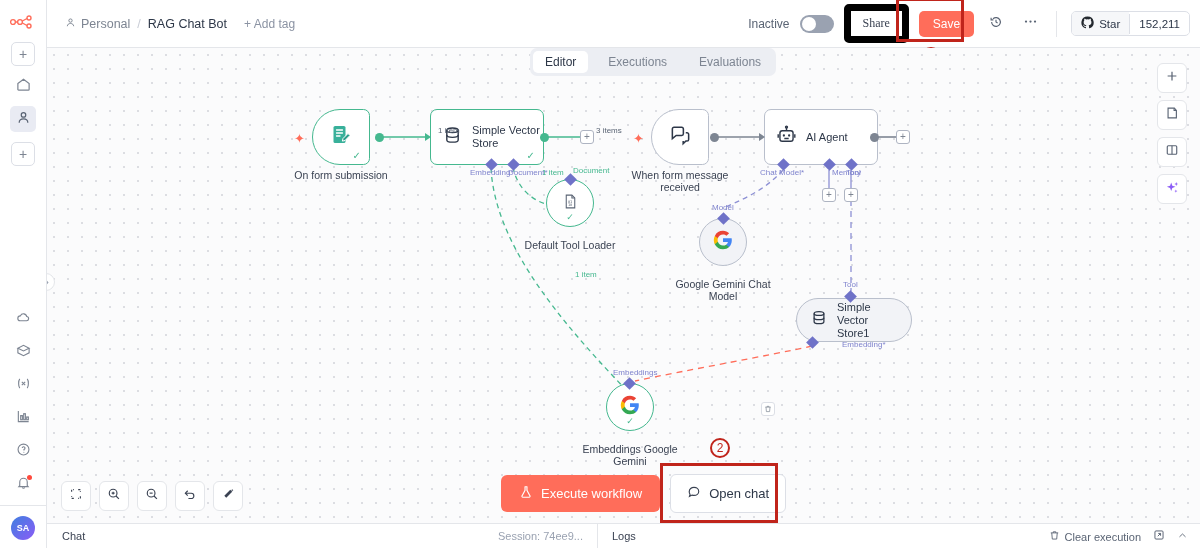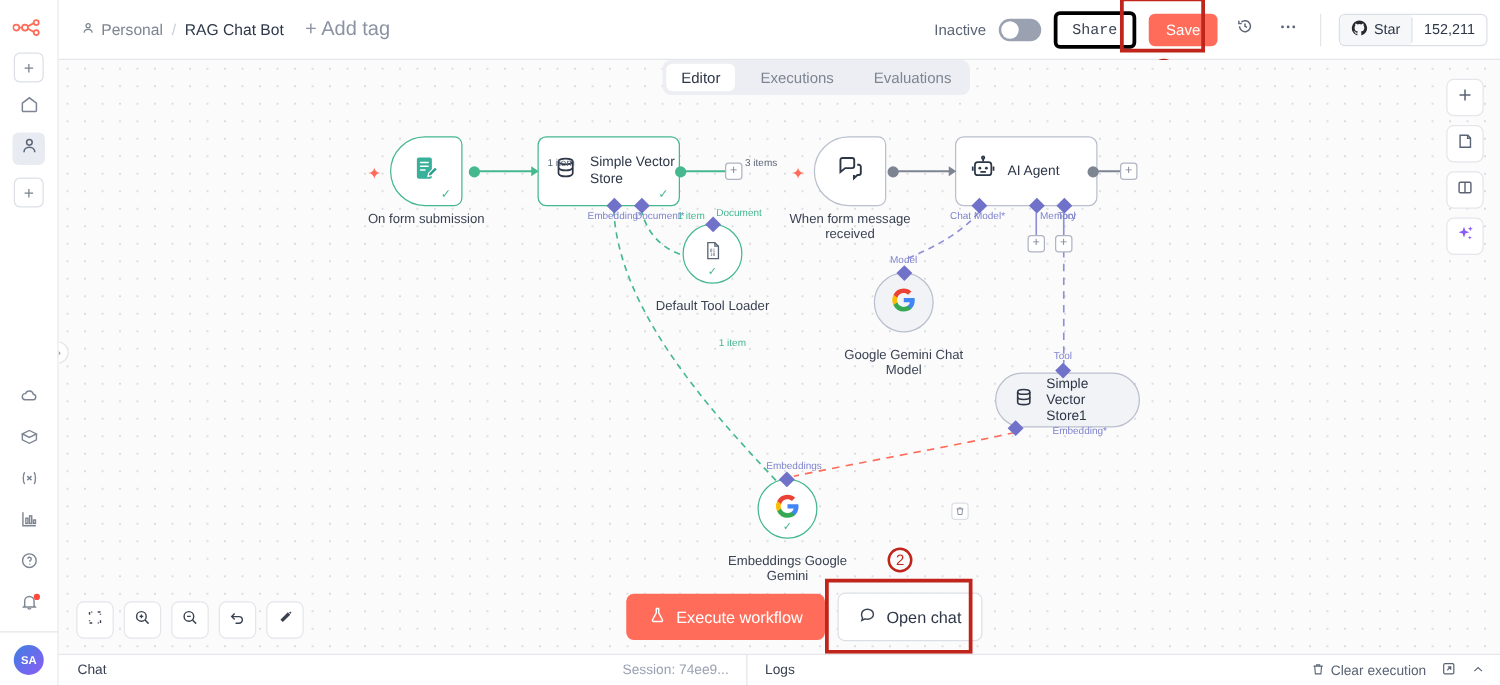--- a/index.html
+++ b/index.html
@@ -42,31 +42,31 @@
   
   .topbar {
     position: absolute; left: 47px; top: 0; right: 0; height: 48px;
     background: #fff; border-bottom: 1px solid #e4e6ea;
     display: flex; align-items: center; padding: 0 10px 0 18px;
   }
   .breadcrumb { display: flex; align-items: center; gap: 7px; font-size: 12.5px; }
   .bc-personal { color: #7d8592; display:flex; align-items:center; gap:5px; }
   .bc-sep { color: #c9cdd6; }
   .bc-name { color: #2d3748; }
-  .bc-tag { color: #8b93a3; font-size: 16px; margin-left: 10px; }
+  .bc-tag { color: #8b93a3; font-size: 12px; margin-left: 10px; }
   .top-right { margin-left: auto; display: flex; align-items: center; gap: 10px; }
   .inactive-label { font-size: 12px; color: #5a6474; }
   .toggle {
     width: 34px; height: 18px; border-radius: 9px; background: #9aa2b1;
     position: relative;
   }
   .toggle i { position: absolute; left: 2px; top: 2px; width: 14px; height: 14px; border-radius: 50%; background: #fff; }
   .btn-share {
-    border: 3px solid #000000; background: #fff; border-radius: 5px;
-    font-size: 12px; color: #3a4252; padding: 5px 12px; font-family: Liberation Mono, monospace;
+    border: 7px solid #000000; background: #fff; border-radius: 5px;
+    font-size: 12px; color: #3a4252; padding: 5px 12px; font-family: Liberation Serif, serif;
   }
   .save-wrap { position: relative; }
   .btn-save {
     background: #ff6d5a; color: #fff; border: none; border-radius: 5px;
     font-size: 12px; padding: 6px 14px; font-family: inherit; font-weight: 500;
   }
   .hl-save {
     position: absolute; left: -23px; top: -13px; width: 68px; height: 44px;
     border: 3px solid #c0241b; pointer-events: none;
   }

